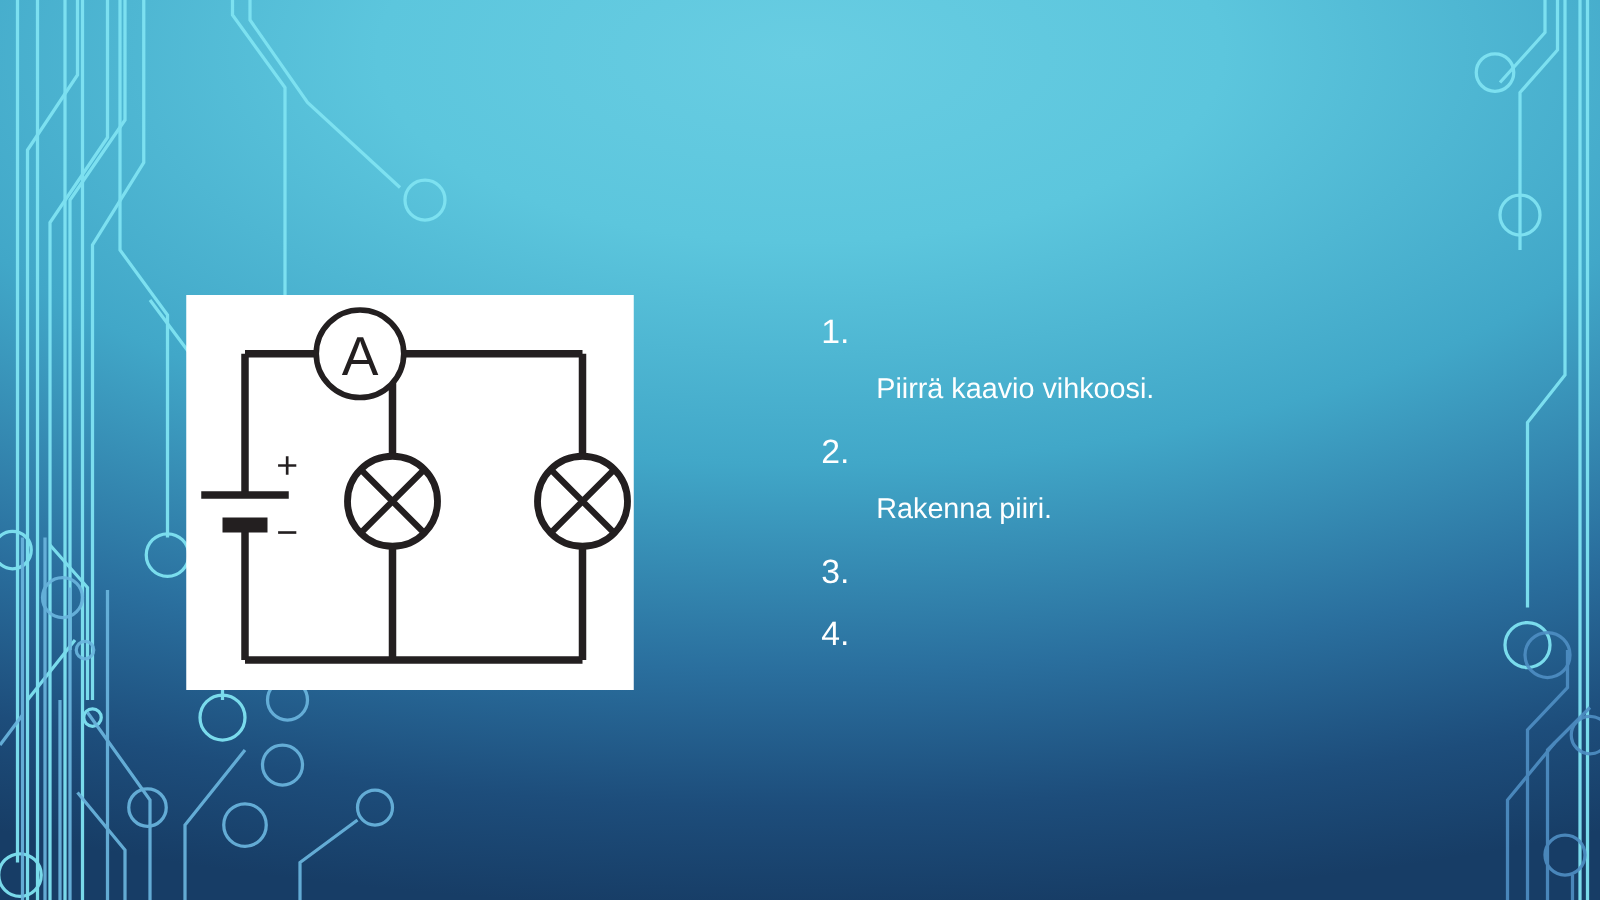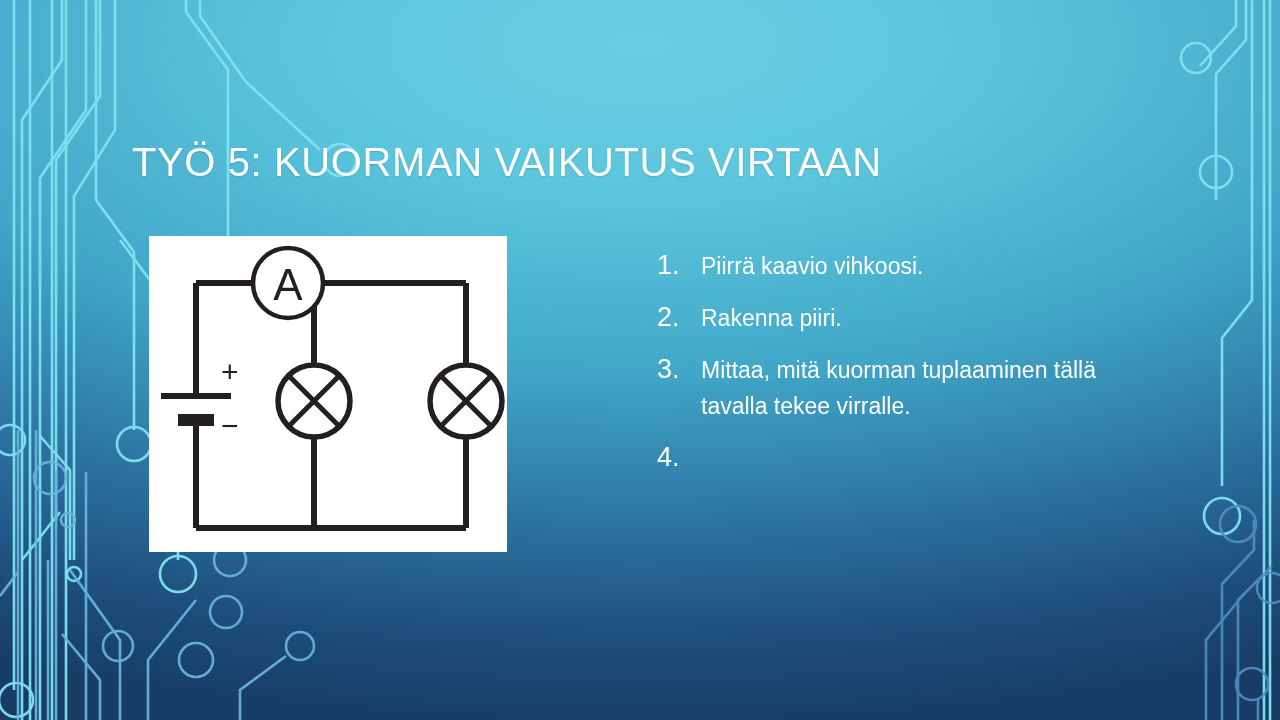--- a/index.html
+++ b/index.html
@@ -68,20 +68,21 @@
     line-height: 34px;
     font-weight: 400;
     color: #ffffff;
   }
   .step-text {
     font-size: 23px;
     line-height: 36px;
     font-weight: 400;
     color: #ffffff;
     max-width: 460px;
+    margin-top: 44px;
   }
 </style>
 </head>
 <body>
 
 <div class="slide">
 
   <svg class="bg-deco" viewBox="0 0 1280 720" width="1280" height="720">
     <g fill="none" stroke="#7fe3f2" stroke-width="2.6" opacity="0.95">
       <path d="M14,0 L14,690"></path>
@@ -140,21 +141,20 @@
       <path d="M1238,720 L1238,600 L1272,566"></path>
       <path cd="" d="M1222,720 L1222,584 L1254,550 L1254,520"></path>
       <path d="M1206,720 L1206,640 L1244,594"></path>
       <path d="M1258,720 L1258,700"></path>
       <circle cx="1238" cy="524" r="18"></circle>
       <circle cx="1272" cy="588" r="15"></circle>
       <circle cx="1252" cy="684" r="16"></circle>
     </g>
   </svg>
 
-  <h1 class="title">TYÖ 5: KUORMAN VAIKUTUS VIRTAAN</h1>
 
   <div class="panel">
     <svg viewBox="0 0 358 316" width="358" height="316">
       <g stroke="#231f20" stroke-width="6" fill="none" stroke-linecap="butt">
 
         <path d="M47,47 L47,160"></path>
 
         <path d="M47,183 L47,292"></path>
 
         <path d="M47,292 L317,292"></path>
@@ -201,21 +201,20 @@
       <div class="step-text">Piirrä kaavio vihkoosi.</div>
     </div>
 
     <div class="step">
       <div class="step-num">2.</div>
       <div class="step-text">Rakenna piiri.</div>
     </div>
 
     <div class="step">
       <div class="step-num">3.</div>
-      <div class="step-text">Mittaa, mitä kuorman tuplaaminen tällä tavalla tekee virralle.</div>
     </div>
 
     <div class="step">
       <div class="step-num">4.</div>
     </div>
   </div>
 
 </div>
 
 </body></html>

